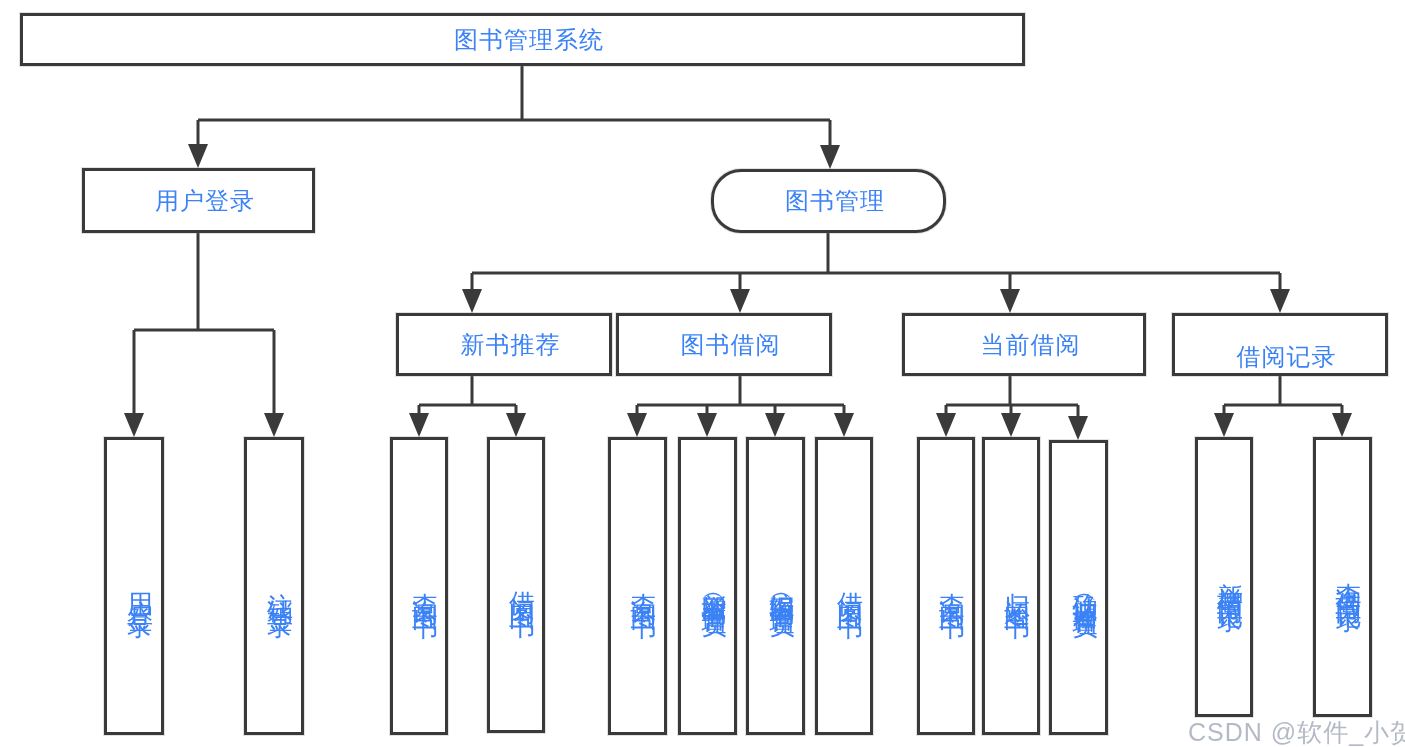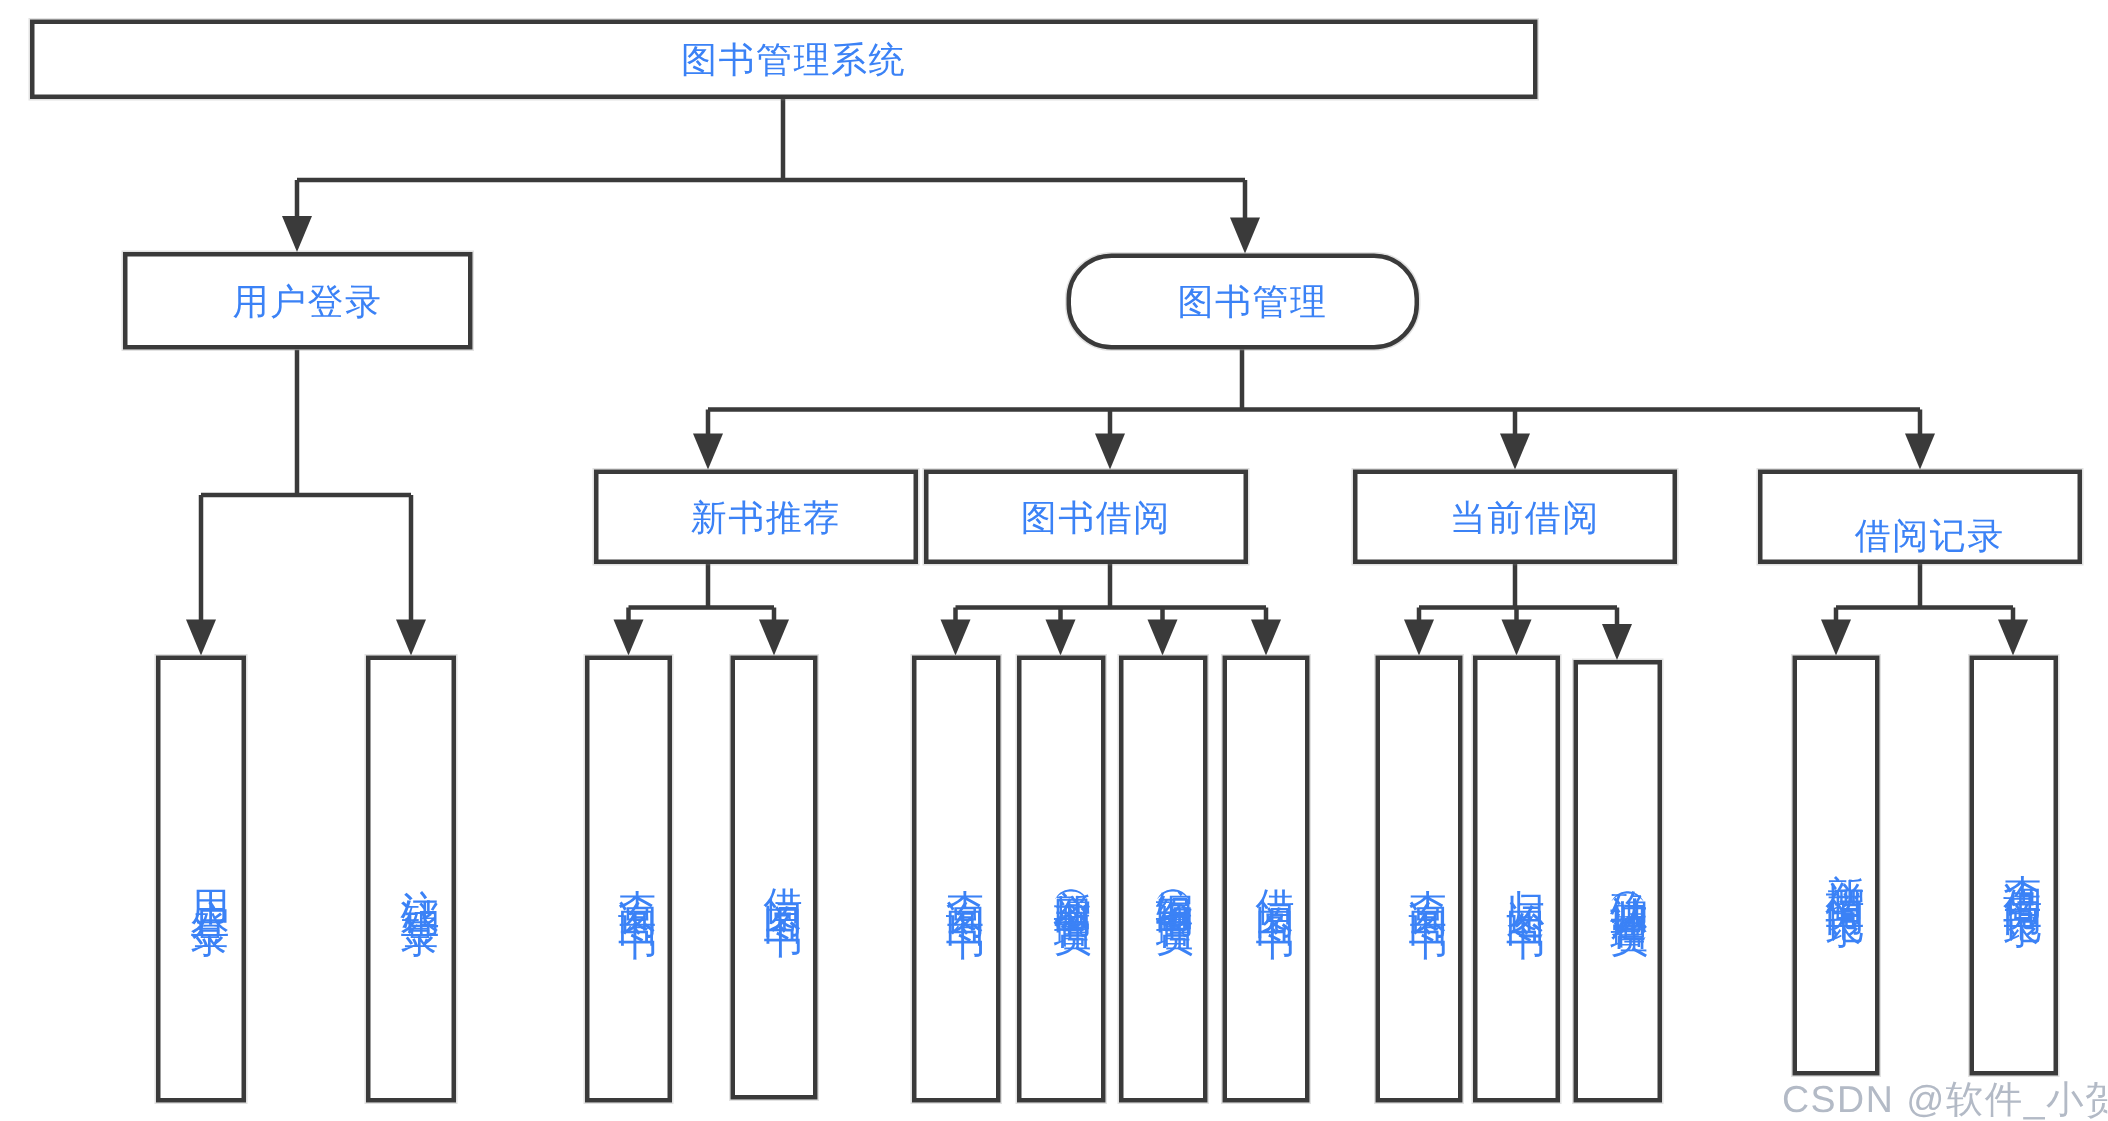--- a/index.html
+++ b/index.html
@@ -105,21 +105,21 @@
   <div class="node hbox" style="left:711px;top:169px;width:235px;height:64px;border-radius:30px;">
     <span>图书管理</span>
   </div>
 
   <div class="node hbox" style="left:364px;top:313px;width:216px;height:63px;margin-left:32px;">
     <span>新书推荐</span>
   </div>
   <div class="node hbox" style="left:616px;top:313px;width:216px;height:63px;">
     <span>图书借阅</span>
   </div>
-  <div class="node hbox" style="left:902px;top:313px;width:216px;height:63px;">
+  <div class="node hbox" style="left:902px;top:313px;width:244px;height:63px;">
     <span>当前借阅</span>
   </div>
   <div class="node hbox" style="left:1172px;top:313px;width:216px;height:63px;align-items:flex-end;">
     <span>借阅记录</span>
   </div>
 
   <div class="node vbox" style="left:104px;top:437px;width:60px;height:298px;">
     <span class="vtext">用户登录</span>
   </div>
   <div class="node vbox" style="left:244px;top:437px;width:60px;height:298px;">

